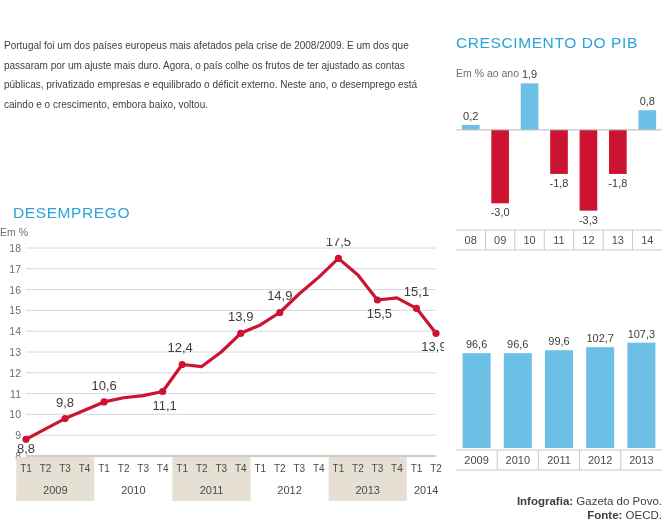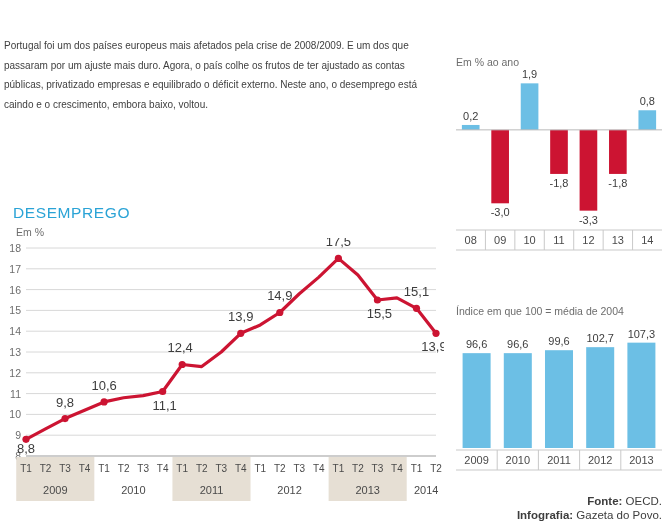--- a/index.html
+++ b/index.html
@@ -36,31 +36,31 @@
     text-transform:uppercase;
   }
   .sec-sub {
     position:absolute;
     color:#6d6d6d;
     font-size:10.5px;
   }
 
   
   #desemprego-title { left:4px; top:204px;margin-left:9px; }
-  #desemprego-sub   { left:16px; top:226px;text-align:center; }
+  #desemprego-sub   { left:0; top:226px;text-align:center; }
 
   #line-chart {
     position:absolute; left:0px; top:238px;
     width:444px; height:280px;
   }
   #line-chart svg { display:block; }
 
   
   #pib-title { left:456px; top:34px; }
-  #pib-sub   { left:456px; top:56px; }
+  #pib-sub   { left:456px; top:67px; }
 
   #pib-chart {
     position:absolute; left:450px; top:70px;
     width:216px; height:200px;
   }
 
   #exp-title { left:456px; top:283px; }
   #exp-sub   { left:456px; top:305px; }
 
   #exp-chart {
@@ -161,20 +161,21 @@
         <text x="338.38095238095235" y="8.400000000000006" text-anchor="middle" font-size="13" fill="#3d3d3d" font-family="&quot;Liberation Sans&quot;, sans-serif">17,5</text>
         <circle cx="377.4285714285714" cy="62" r="3.6" fill="#cc1432"></circle>
         <text x="379.4285714285714" y="80" text-anchor="middle" font-size="13" fill="#3d3d3d" font-family="&quot;Liberation Sans&quot;, sans-serif">15,5</text>
         <circle cx="416.4761904761905" cy="70.32" r="3.6" fill="#cc1432"></circle>
         <text x="416.4761904761905" y="58.31999999999999" text-anchor="middle" font-size="13" fill="#3d3d3d" font-family="&quot;Liberation Sans&quot;, sans-serif">15,1</text>
         <circle cx="436" cy="95.27999999999999" r="3.6" fill="#cc1432"></circle>
         <text x="434" y="113.27999999999999" text-anchor="middle" font-size="13" fill="#3d3d3d" font-family="&quot;Liberation Sans&quot;, sans-serif">13,9</text>
       </svg>
   </div>
 
+  <div class="sec-title" id="pib-title">CRESCIMENTO DO PIB</div>
   <div class="sec-sub" id="pib-sub">Em % ao ano</div>
 
   <div id="pib-chart">
     <svg id="pib-svg" width="216" height="200" viewBox="0 0 216 200" xmlns="http://www.w3.org/2000/svg">
         <rect x="11.885714285714288" y="54.96551724137932" width="17.657142857142855" height="4.896551724137936" fill="#6cbfe5"></rect>
         <text x="20.714285714285715" y="49.96551724137932" text-anchor="middle" font-size="11" fill="#3d3d3d" font-family="&quot;Liberation Sans&quot;, sans-serif">0,2</text>
         <rect x="41.31428571428572" y="59.86206896551725" width="17.657142857142855" height="73.44827586206897" fill="#cc1432"></rect>
         <text x="50.142857142857146" y="146.31034482758622" text-anchor="middle" font-size="11" fill="#3d3d3d" font-family="&quot;Liberation Sans&quot;, sans-serif">-3,0</text>
         <rect x="70.74285714285715" y="13.344827586206918" width="17.657142857142855" height="46.517241379310335" fill="#6cbfe5"></rect>
         <text x="79.57142857142857" y="8.344827586206918" text-anchor="middle" font-size="11" fill="#3d3d3d" font-family="&quot;Liberation Sans&quot;, sans-serif">1,9</text>
@@ -198,21 +199,20 @@
         <text x="108.99999999999999" y="174" text-anchor="middle" font-size="11" fill="#4a4a4a" font-family="&quot;Liberation Sans&quot;, sans-serif">11</text>
         <line x1="123.71428571428571" y1="160" x2="123.71428571428571" y2="180" stroke="#c9c9c9" stroke-width="1"></line>
         <text x="138.42857142857142" y="174" text-anchor="middle" font-size="11" fill="#4a4a4a" font-family="&quot;Liberation Sans&quot;, sans-serif">12</text>
         <line x1="153.14285714285714" y1="160" x2="153.14285714285714" y2="180" stroke="#c9c9c9" stroke-width="1"></line>
         <text x="167.85714285714286" y="174" text-anchor="middle" font-size="11" fill="#4a4a4a" font-family="&quot;Liberation Sans&quot;, sans-serif">13</text>
         <line x1="182.57142857142856" y1="160" x2="182.57142857142856" y2="180" stroke="#c9c9c9" stroke-width="1"></line>
         <text x="197.28571428571428" y="174" text-anchor="middle" font-size="11" fill="#4a4a4a" font-family="&quot;Liberation Sans&quot;, sans-serif">14</text>
       </svg>
   </div>
 
-  <div class="sec-sub" id="exp-sub">Índice em que 100 = média de 2004</div>
 
   <div id="exp-chart">
     <svg id="exp-svg" width="216" height="175" viewBox="0 0 216 175" xmlns="http://www.w3.org/2000/svg">
         <rect x="12.591999999999999" y="35.156363636363636" width="28.016000000000005" height="94.84363636363636" fill="#6cbfe5"></rect>
         <text x="26.6" y="30.156363636363636" text-anchor="middle" font-size="11" fill="#3d3d3d" font-family="&quot;Liberation Sans&quot;, sans-serif">96,6</text>
         <rect x="53.79200000000001" y="35.156363636363636" width="28.016000000000005" height="94.84363636363636" fill="#6cbfe5"></rect>
         <text x="67.80000000000001" y="30.156363636363636" text-anchor="middle" font-size="11" fill="#3d3d3d" font-family="&quot;Liberation Sans&quot;, sans-serif">96,6</text>
         <rect x="94.99199999999999" y="32.2109090909091" width="28.016000000000005" height="97.7890909090909" fill="#6cbfe5"></rect>
         <text x="109" y="27.210909090909098" text-anchor="middle" font-size="11" fill="#3d3d3d" font-family="&quot;Liberation Sans&quot;, sans-serif">99,6</text>
         <rect x="136.192" y="29.167272727272717" width="28.016000000000005" height="100.83272727272728" fill="#6cbfe5"></rect>
@@ -228,22 +228,22 @@
         <text x="109" y="146" text-anchor="middle" font-size="11" fill="#4a4a4a" font-family="&quot;Liberation Sans&quot;, sans-serif">2011</text>
         <line x1="129.60000000000002" y1="132" x2="129.60000000000002" y2="152" stroke="#c9c9c9" stroke-width="1"></line>
         <text x="150.20000000000002" y="146" text-anchor="middle" font-size="11" fill="#4a4a4a" font-family="&quot;Liberation Sans&quot;, sans-serif">2012</text>
         <line x1="170.8" y1="132" x2="170.8" y2="152" stroke="#c9c9c9" stroke-width="1"></line>
         <text x="191.4" y="146" text-anchor="middle" font-size="11" fill="#4a4a4a" font-family="&quot;Liberation Sans&quot;, sans-serif">2013</text>
       </svg>
   </div>
 
   <div id="source">
     <div>
+      <span class="bold">Infografia:</span>
+      <span>Gazeta do Povo.</span>
+    </div>
+    <div>
       <span class="bold">Fonte:</span>
       <span>OECD.</span>
     </div>
-    <div>
-      <span class="bold">Infografia:</span>
-      <span>Gazeta do Povo.</span>
-    </div>
   </div>
 
 </div>
 
 </body></html>

